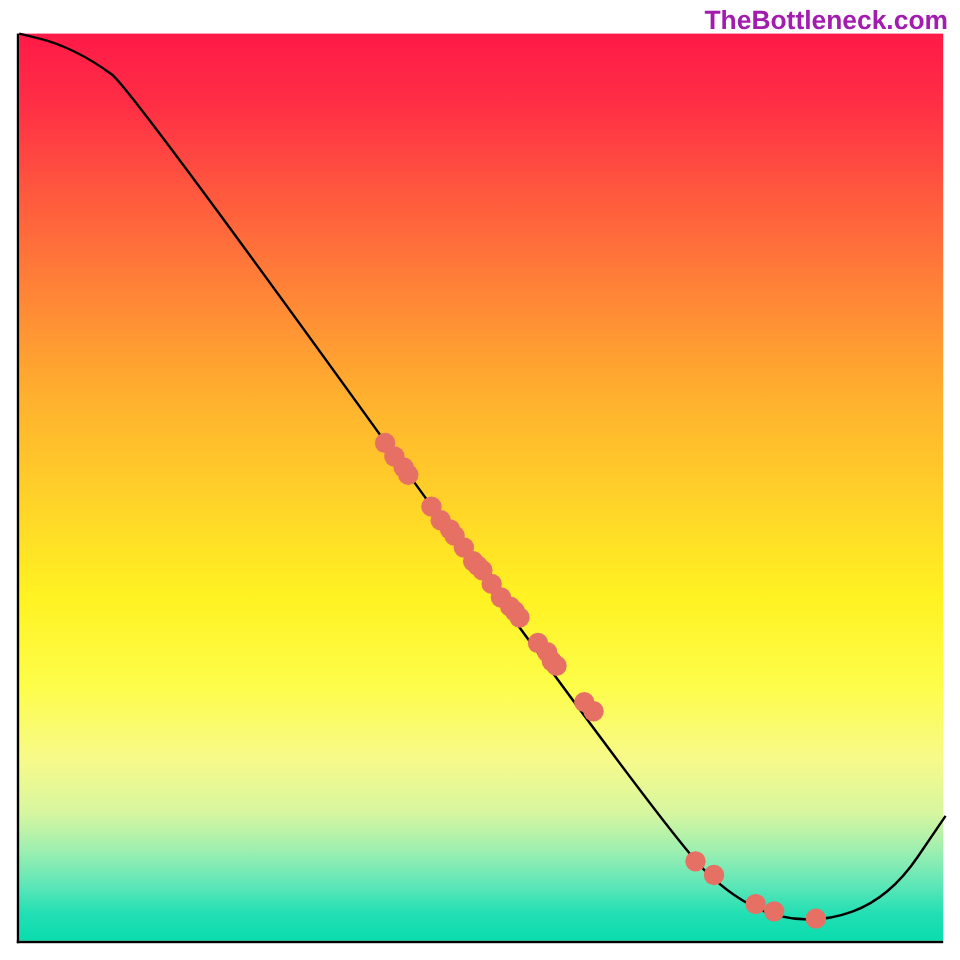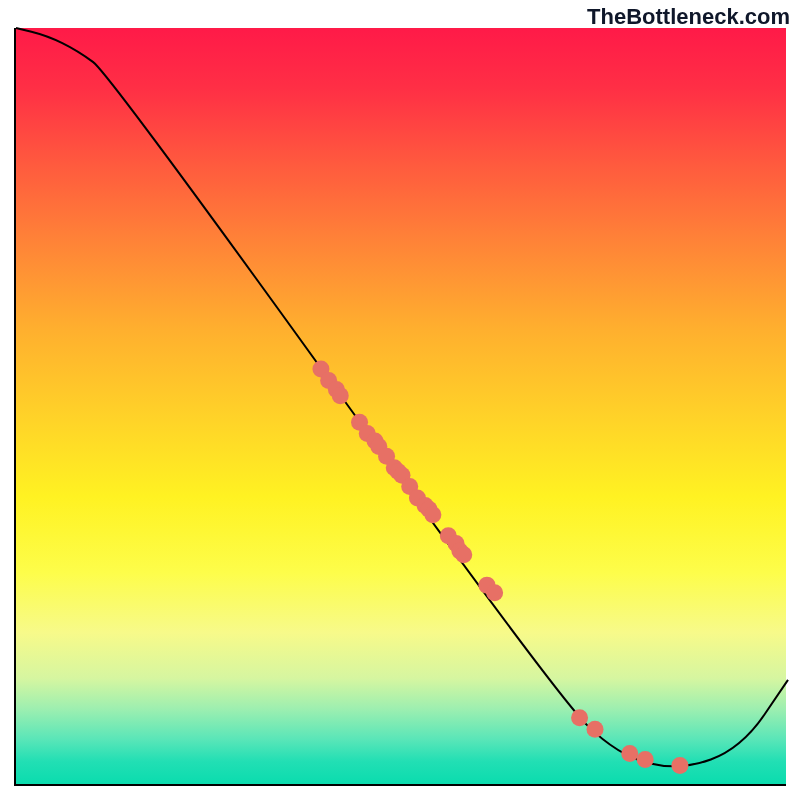--- a/index.html
+++ b/index.html
@@ -36,21 +36,21 @@
       #0adcae 100%
     );
   }
   .watermark {
     position: absolute;
     top: 4px;
     right: 10px;
     font-family: Arial, Helvetica, sans-serif;
     font-size: 22px;
     font-weight: 600;
-    color: #0f172a;
+    color: #a21caf;
   }
   svg.overlay {
     position: absolute;
     left: 0; top: 0;
     width: 772px; height: 758px;
     overflow: visible;
   }
   .curve { fill: none; stroke: #000; stroke-width: 2; }
   .marker { fill: #e77065; stroke: none; }
 </style>

